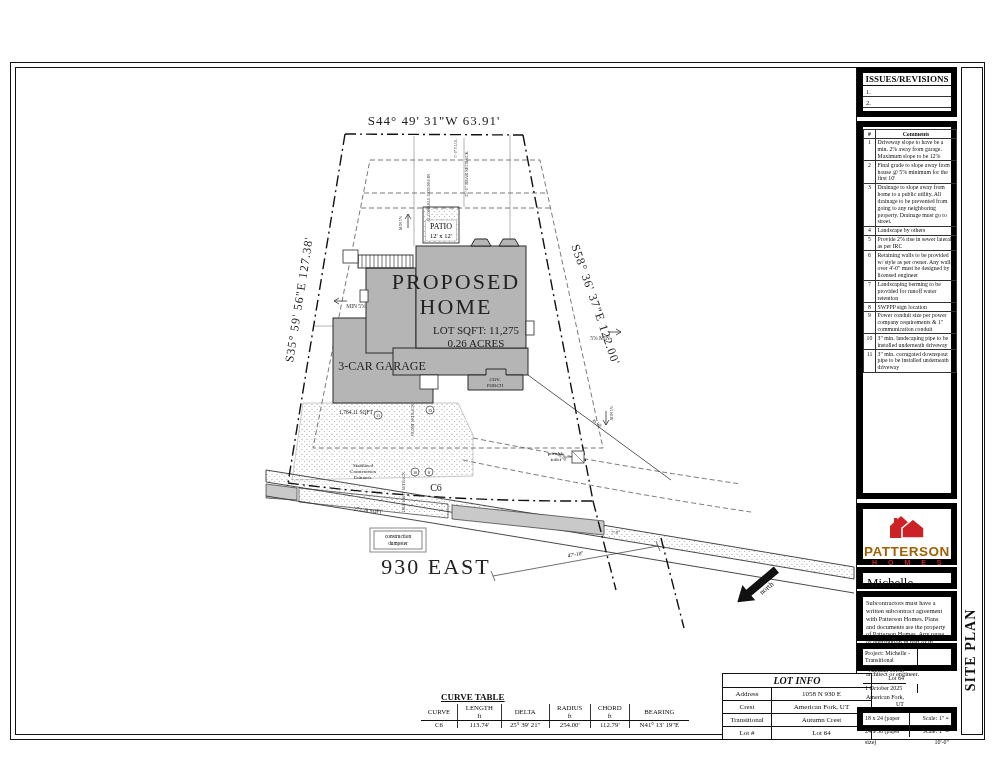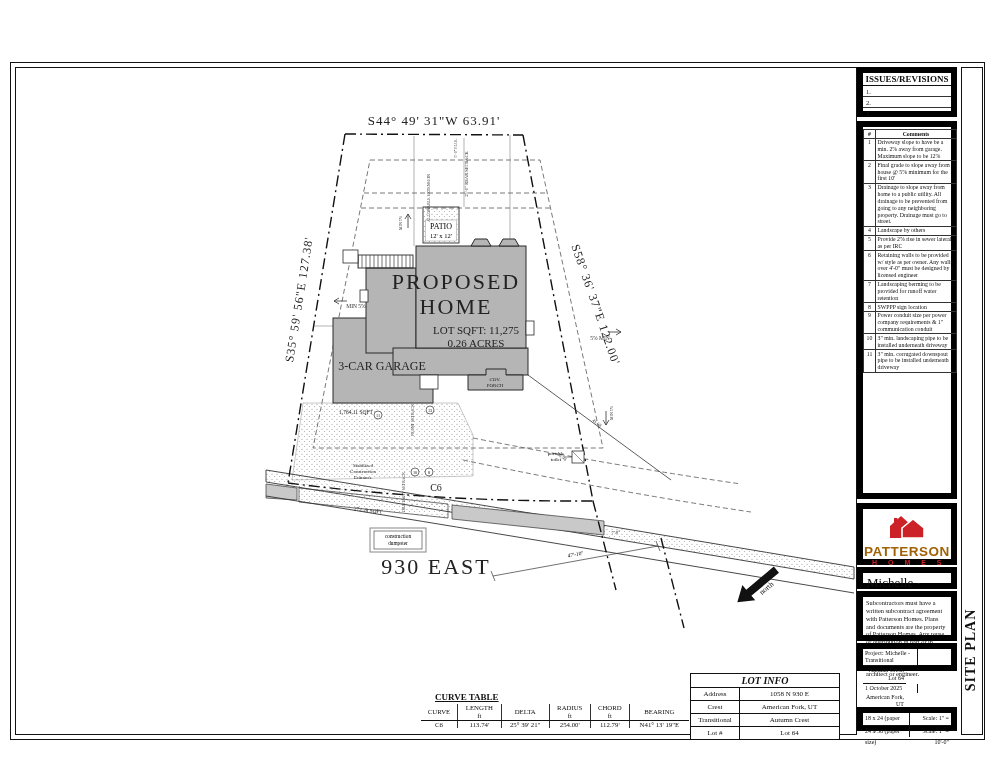--- a/index.html
+++ b/index.html
@@ -34,26 +34,26 @@
   #papers{top:640px;height:24px;}
   .prow{display:flex;height:12px;box-sizing:border-box;}
   .prow+.prow{border-top:0.8px solid #111;}
   .pp{font-size:6px;line-height:11px;padding:0 2px;box-sizing:border-box;}
   .pp1{width:52px;border-right:0.8px solid #111;} .pp2{width:46px;text-align:right;}
   #farcol{position:absolute;left:950px;top:4px;width:20px;height:666px;border:1px solid #111;}
   #siteplan-vert{position:absolute;left:911px;top:578px;width:100px;height:18px;transform:rotate(-90deg);font-size:14px;font-weight:bold;letter-spacing:1px;text-align:center;}
 
   
   #curvetbl{position:absolute;left:405px;top:624px;width:268px;font-size:7px;}
-  .ct-title{font-weight:bold;font-size:9px;text-decoration:underline;margin-left:14px;margin-bottom:2px;}
+  .ct-title{font-weight:bold;font-size:9px;text-decoration:underline;margin-left:20px;margin-bottom:2px;}
   .ct{width:100%;border-collapse:collapse;}
   .ct th,.ct td{font-weight:normal;text-align:center;font-size:6.8px;line-height:1.15;padding:0 2px;border-left:0.7px solid #333;}
   .ct th:first-child,.ct td:first-child{border-left:none;}
   .ct thead th{border-bottom:0.9px solid #111;}
-  #lotinfo{position:absolute;left:674px;top:605px;width:148px;border:1.2px solid #111;background:#fff;}
+  #lotinfo{position:absolute;left:706px;top:605px;width:148px;border:1.2px solid #111;background:#fff;}
   .li-title{font-style:italic;font-size:10px;font-weight:bold;text-align:center;border-bottom:0.9px solid #111;padding:1px 0;}
   .li-row{display:flex;border-bottom:0.9px solid #111;}
   .li-row:last-child{border-bottom:none;}
   .li-l{width:48px;border-right:0.9px solid #111;text-align:center;font-size:7px;padding:2px 0;}
   .li-v{flex:1;text-align:center;font-size:7px;padding:2px 0;}
 </style>
 </head>
 <body>
 
 <div id="page">

